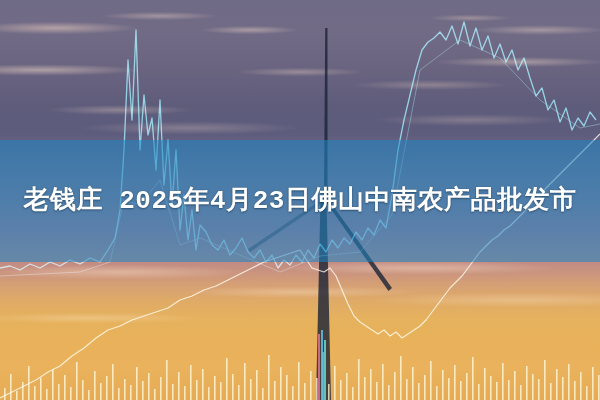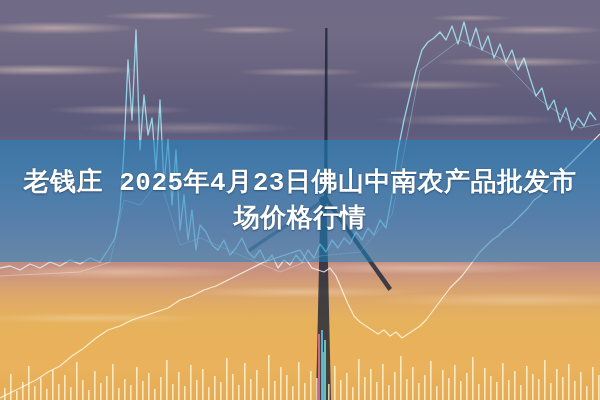--- a/index.html
+++ b/index.html
@@ -226,16 +226,15 @@
       <rect x="318" y="334" width="2" height="66" fill="#C8406A"></rect>
       <rect x="321" y="330" width="2" height="70" fill="#2B9FD4"></rect>
       <rect x="324" y="340" width="2" height="60" fill="#2CC3B8"></rect>
     </g>
   </svg>
 
   <div id="banner"></div>
 
   <div id="headline">
     <div class="hl-line">老钱庄 2025年4月23日佛山中南农产品批发市</div>
-    <div class="hl-line">场价格行情</div>
   </div>
 
 </div>
 
 </body></html>

